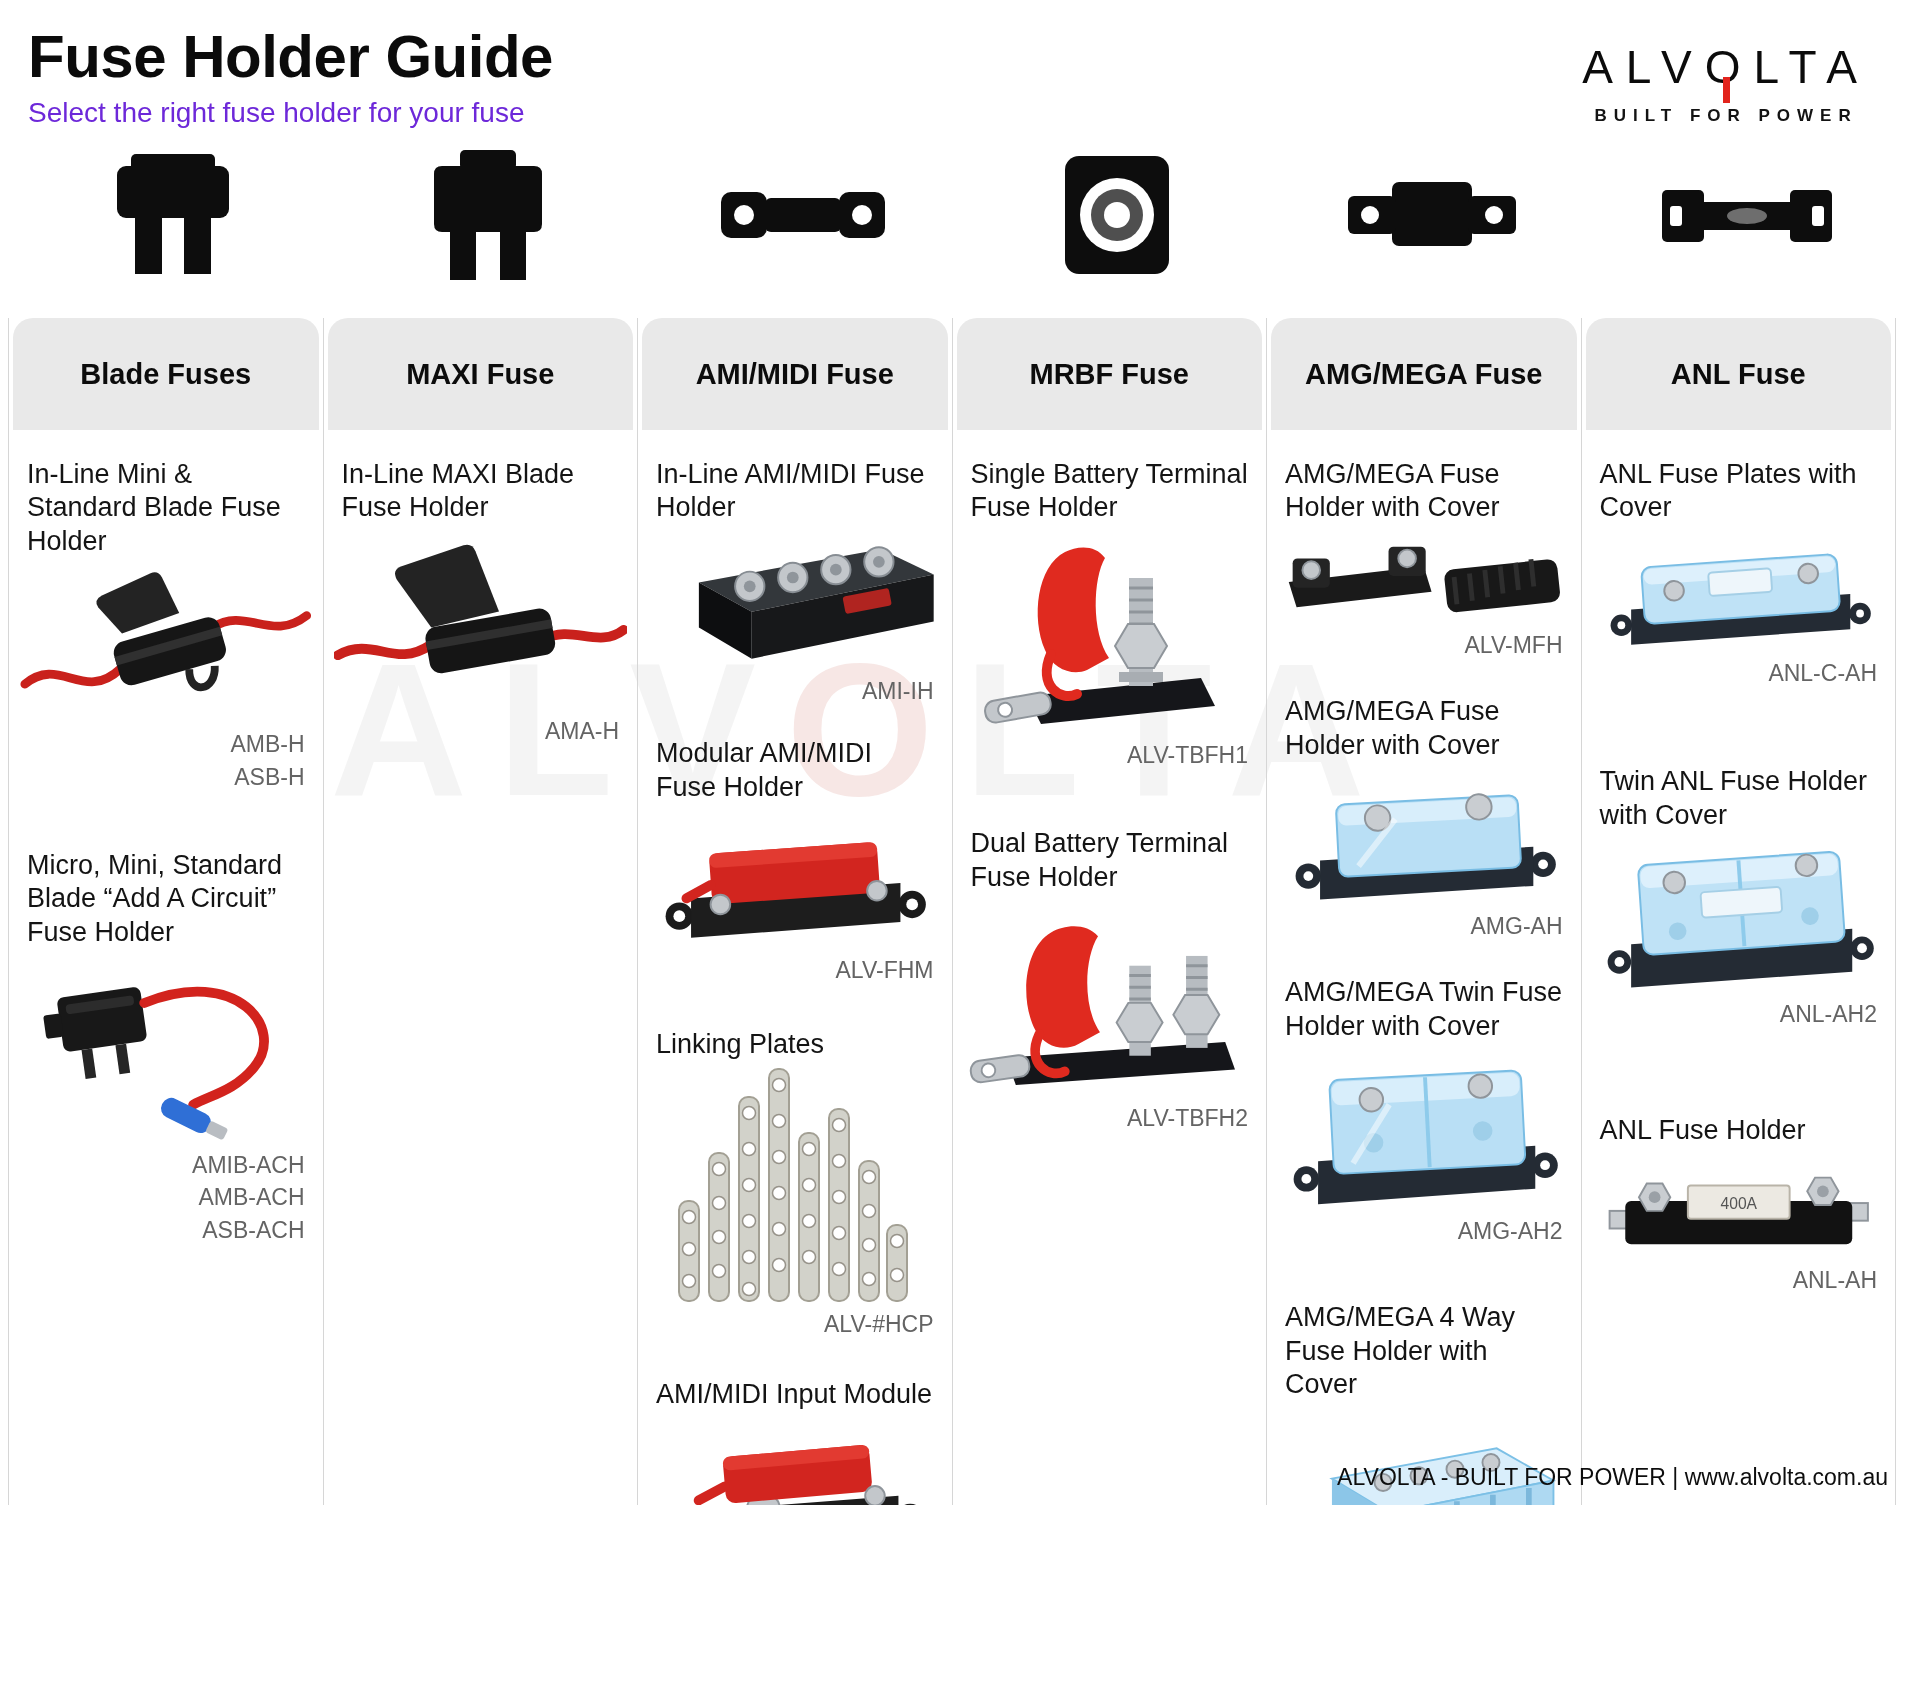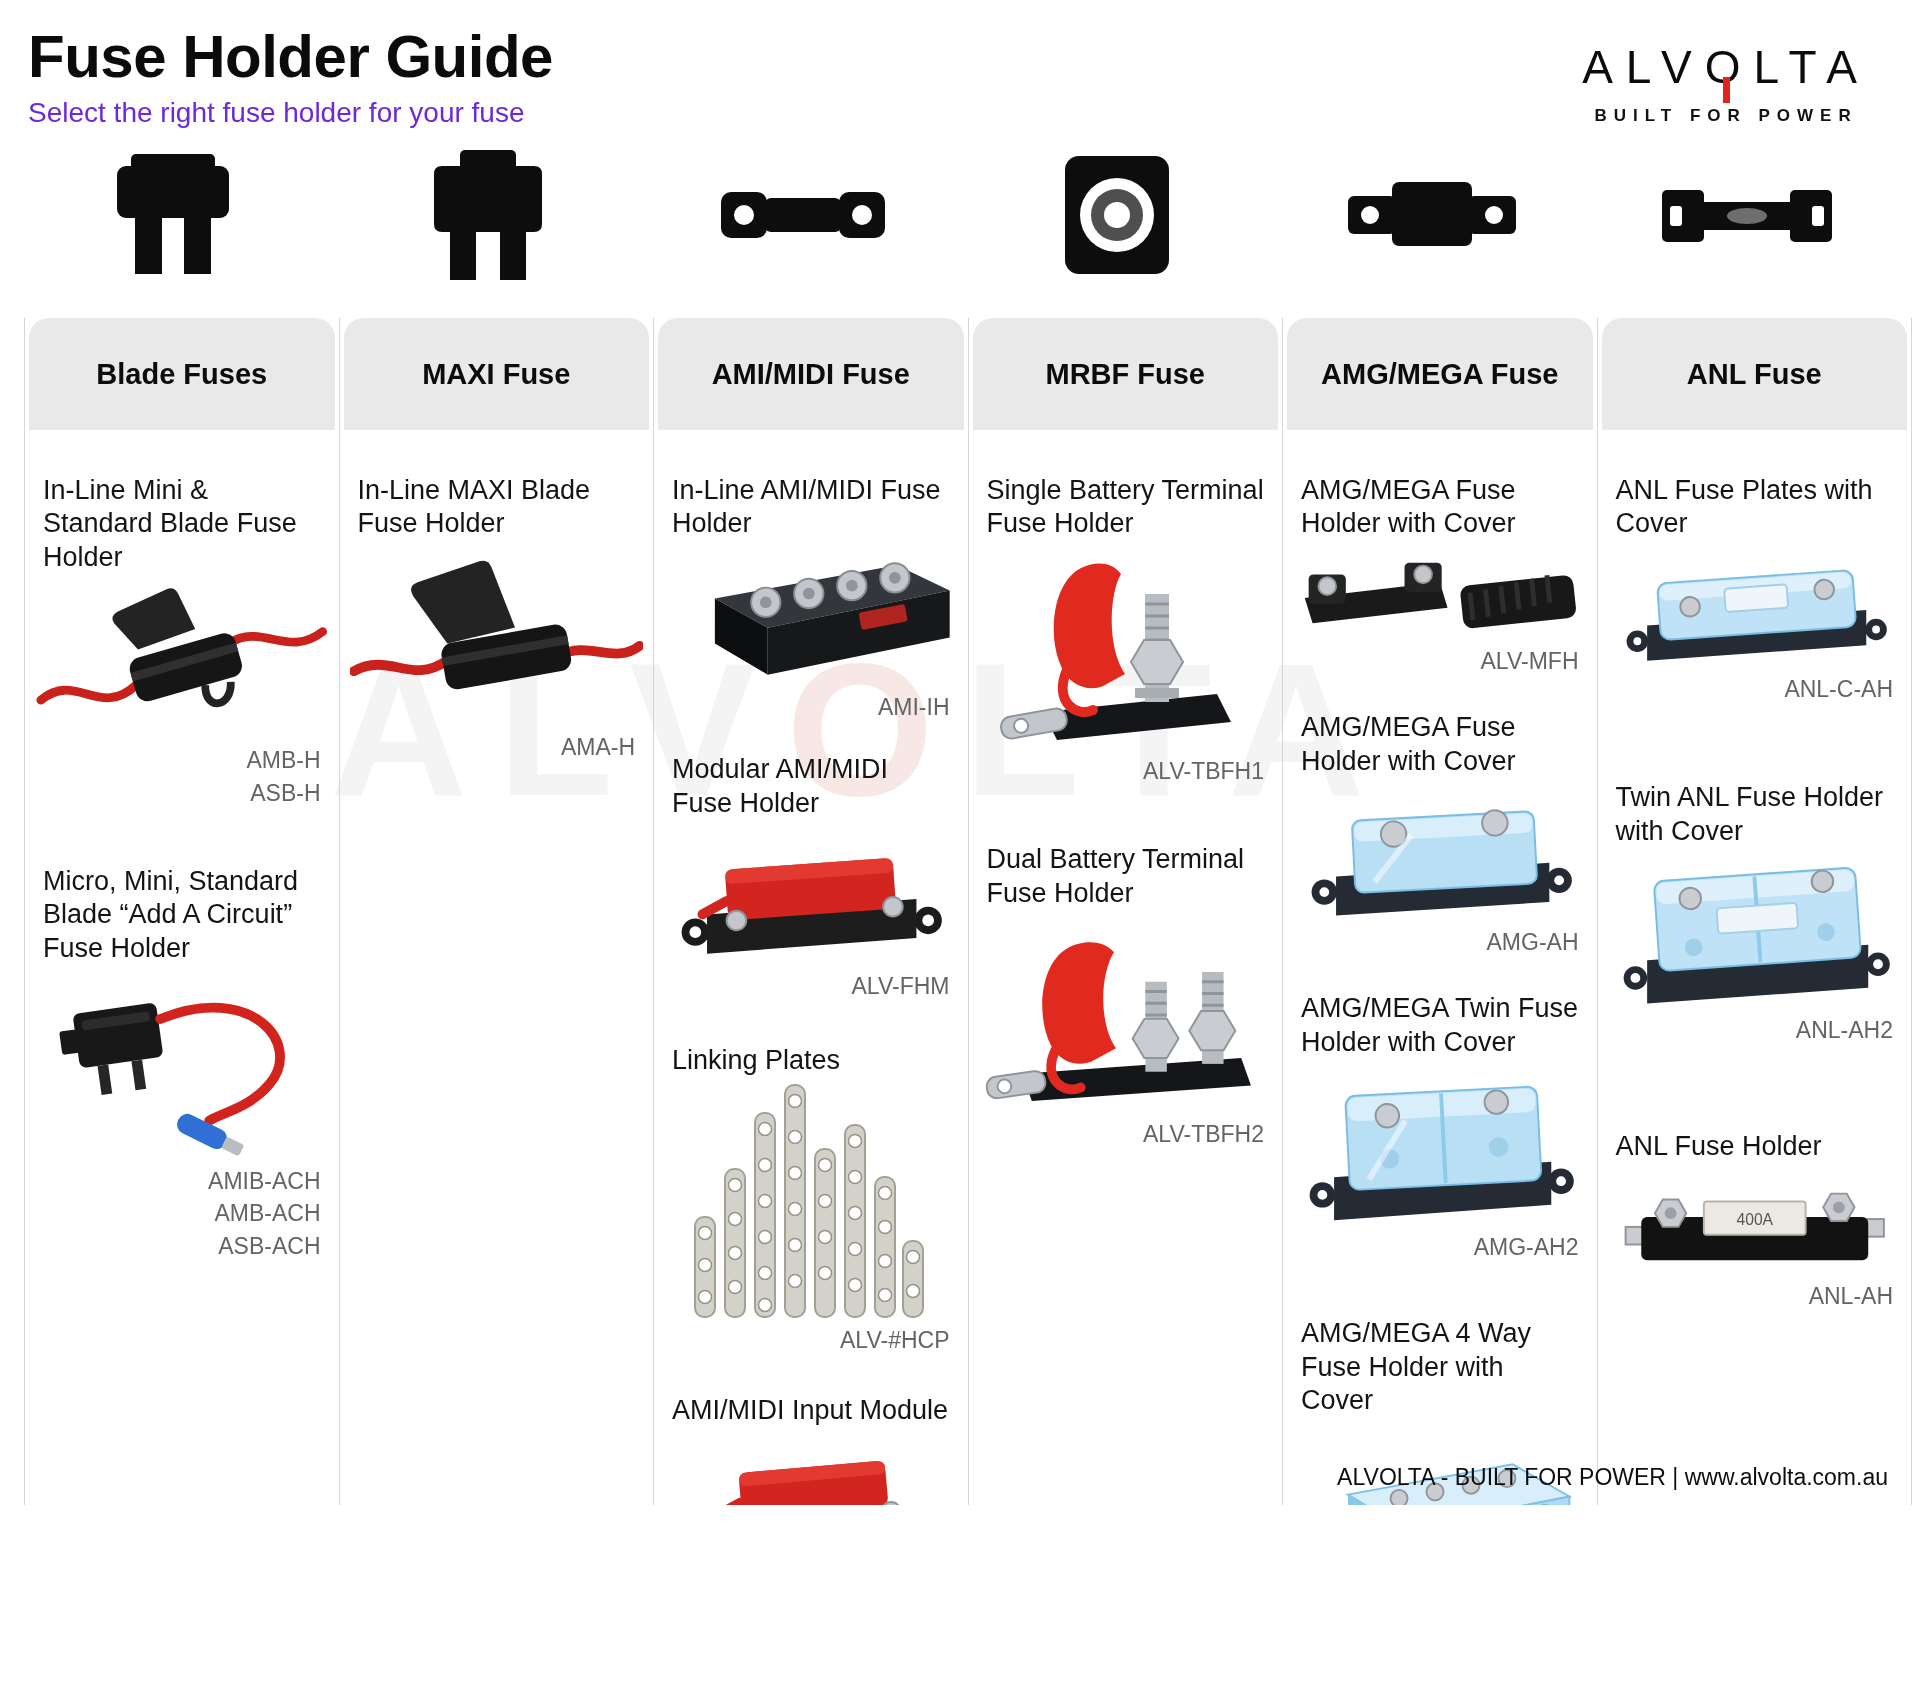--- a/index.html
+++ b/index.html
@@ -19,26 +19,26 @@
   .logo-o { position:relative; }
   .logo-o::after { content:""; position:absolute; left:38%; bottom:-9px; width:7px; height:26px; background:#e2241d; }
   .logo-tagline { margin-top:12px; font-size:17px; font-weight:700; letter-spacing:7px; color:#131313; }
   
   .watermark { position:absolute; top:620px; left:330px; display:flex; font-size:190px; font-weight:700; letter-spacing:30px; color:rgba(130,130,130,0.09); z-index:1; }
   .watermark .wm-o { color:rgba(190,55,45,0.12); }
   
   .icons-row { position:absolute; top:142px; left:16px; width:1888px; height:145px; display:flex; z-index:2; }
   .icon-cell { flex:1; display:flex; align-items:center; justify-content:center; }
   
-  .table { position:absolute; top:318px; left:24px; width:1888px; height:1334px; display:flex; z-index:2; }
+  .table { position:absolute; top:318px; left:8px; width:1888px; height:1334px; display:flex; z-index:2; }
   .column { flex:1; border-right:1px solid #d6d6d6; display:flex; flex-direction:column; min-width:0; }
   .column:first-child { border-left:1px solid #d6d6d6; }
   .col-header { height:112px; margin:0 4px; background:#e9e9e9; border-radius:20px 20px 0 0; display:flex; align-items:center; justify-content:center; }
   .col-header-label { font-size:29px; font-weight:700; color:#0c0c0c; }
-  .col-body { flex:1; padding:16px 10px; overflow:hidden; }
+  .col-body { flex:1; padding:0 10px; overflow:hidden; }
   .product { margin-top:28px; }
   .product-title { font-size:27px; line-height:1.24; color:#141414; padding:0 8px; }
   .product-figure { display:flex; align-items:center; justify-content:center; }
   .product-figure svg { display:block; }
   .product-codes { text-align:right; color:#646464; font-size:23px; line-height:1.4; padding-right:8px; }
   
   .footer { position:absolute; right:32px; bottom:14px; font-size:23px; color:#0d0d0d; z-index:3; }
 </style>
 </head>
 <body>

